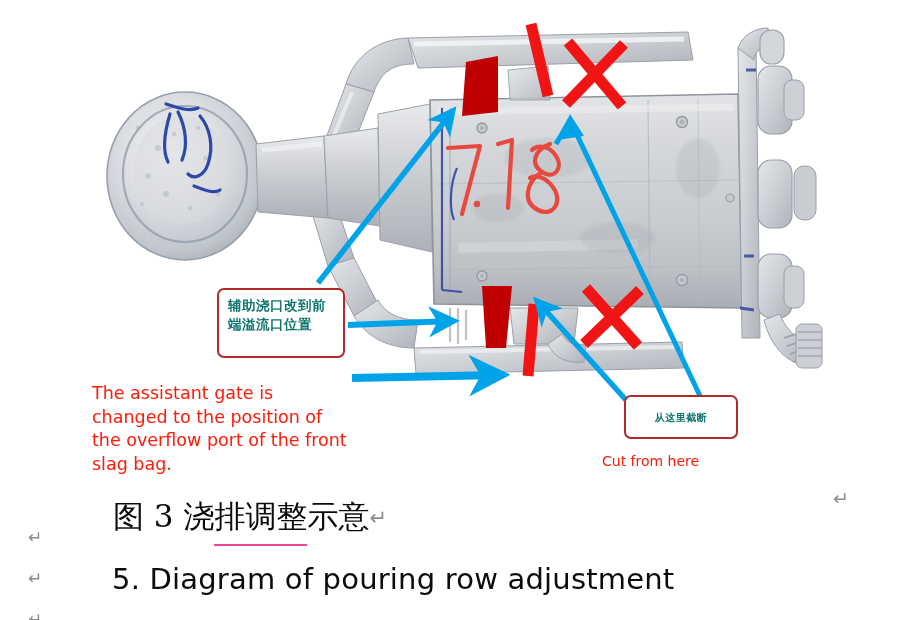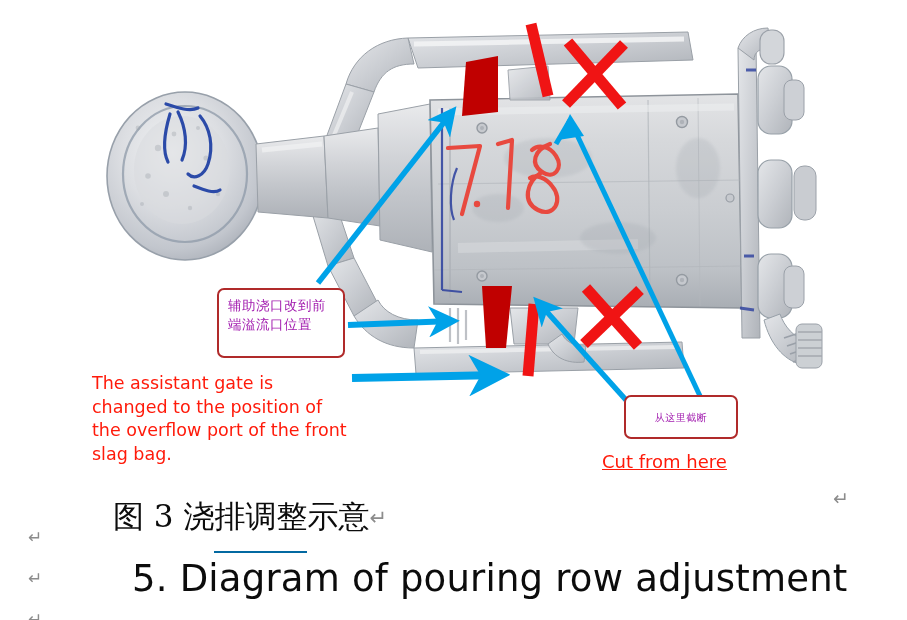--- a/index.html
+++ b/index.html
@@ -17,48 +17,48 @@
 
   
   .anno-svg{position:absolute;left:0;top:0;width:907px;height:500px;pointer-events:none;}
 
   
   .callout{
     position:absolute;border:2px solid #B02A2A;border-radius:7px;background:#ffffff;
     color:#F0473C;box-sizing:border-box;
   }
   .callout .ctext{
-    display:block;color:#a21caf;font-family:"DejaVu Sans","Liberation Sans",sans-serif;
-    font-weight:400;letter-spacing:.5px;
+    display:block;color:#0f766e;font-family:"DejaVu Sans","Liberation Sans",sans-serif;
+    font-weight:700;letter-spacing:.5px;
   }
   #callout-gate{left:217px;top:288px;width:128px;height:70px;padding:6px 9px;}
   #callout-gate .ctext{font-size:13.5px;line-height:19px;}
   #callout-cut{left:624px;top:395px;width:114px;height:44px;padding:11px 10px;}
   #callout-cut .ctext{font-size:10px;line-height:20px;text-align:center;}
 
   
   .red-note{
     position:absolute;color:#FF1A0A;font-family:"DejaVu Sans","Liberation Sans",sans-serif;
     font-size:17.5px;line-height:23.5px;font-weight:400;
   }
-  #note-assistant{left:92px;top:372px;width:258px;}
-  #note-cut{left:602px;top:450px;width:200px;font-size:18px;text-decoration:underline;}
+  #note-assistant{left:92px;top:382px;width:258px;}
+  #note-cut{left:602px;top:450px;width:200px;font-size:14px;}
 
   
   .doc-line{position:absolute;color:#0c0c0c;white-space:nowrap;}
   #caption-cn{
     left:113px;top:496px;font-family:"DejaVu Serif","Liberation Serif",serif;
     font-size:31px;line-height:40px;
   }
   #caption-cn .u-blue{
-    border-bottom:2px solid #0369a1;padding-bottom:17px;
+    border-bottom:2px solid #ec4899;padding-bottom:10px;
   }
   #caption-en{
-    left:132px;top:560px;font-family:"DejaVu Sans","Liberation Sans",sans-serif;
-    font-size:37px;line-height:38px;letter-spacing:.2px;
+    left:112px;top:560px;font-family:"DejaVu Sans","Liberation Sans",sans-serif;
+    font-size:29px;line-height:38px;letter-spacing:.2px;
   }
 
   
   .ret{
     position:absolute;color:#8C8C8C;font-family:"DejaVu Sans","Liberation Sans",sans-serif;
     font-size:19px;line-height:19px;
   }
   .ret.small{font-size:17px;}
   .ret.inline-cn{position:static;display:inline;color:#8C8C8C;font-size:21px;vertical-align:2px;}
 

